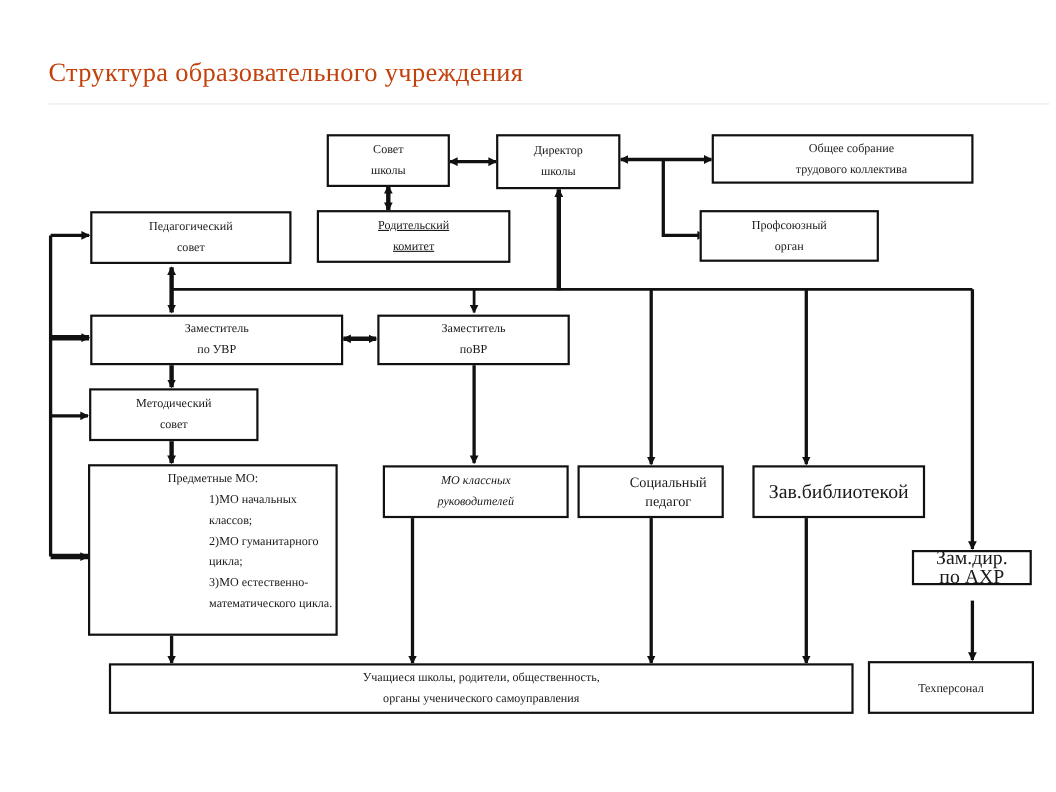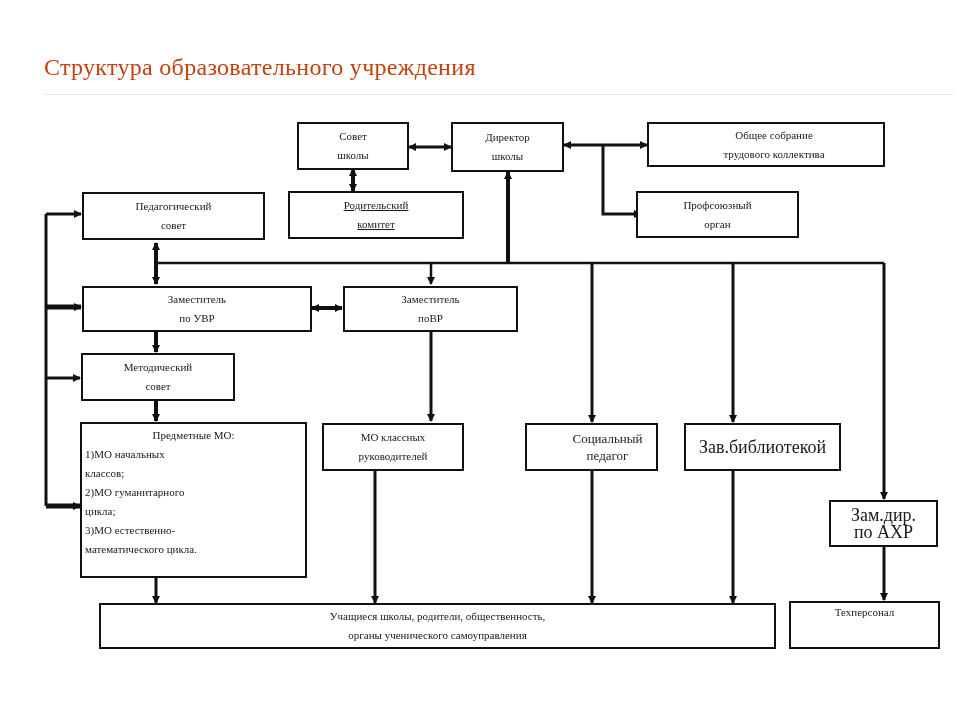--- a/index.html
+++ b/index.html
@@ -13,22 +13,22 @@
       position: absolute; left: 44px; top: 94px; width: 910px; height: 1px;
       background: #e8e8e8;
     }
     .box {
       position: absolute; box-sizing: border-box;
       border: 2px solid #111; background: #fff;
       display: flex; align-items: center; justify-content: center;
       text-align: center; font-size: 11px; line-height: 19px; color: #1a1a1a;
       white-space: pre-line;
     }
-    .box.left-text { justify-content: flex-start; align-items: flex-start; text-align: left; padding: 2px 3px; }
-    .box.top-text { align-items: flex-start; padding-top: 0; }
+    .box.left-text { justify-content: flex-start; align-items: flex-end; text-align: left; padding: 2px 3px; }
+    .box.top-text { align-items: flex-start; padding-top: 14px; }
     .box.sans { font-family: Liberation Serif, serif; font-size: 18px; }
     svg.connectors { position: absolute; left: 0; top: 0; }
   </style>
 </head>
 <body>
 
 <div class="title">Структура образовательного учреждения</div>
 <div class="title-rule"></div>
 
 <svg class="connectors" width="960" height="720">
@@ -109,22 +109,22 @@
 <div class="box left-text" style="left:80px;top:422px;width:227px;height:156px;flex-direction:column;">
   <div style="align-self:center;">Предметные МО:</div>
   <div style="white-space:pre-line;">1)МО начальных
 классов;
 2)МО гуманитарного
 цикла;
 3)МО естественно-
 математического цикла.</div>
 </div>
 
-<div class="box" style="left:322px;top:423px;width:142px;height:48px;">МО классных
+<div class="box" style="left:348px;top:423px;width:169px;height:48px;font-style:italic;">МО классных
 руководителей</div>
 <div class="box" style="left:525px;top:423px;width:133px;height:48px;font-size:13px;line-height:17px;padding-left:32px;">Социальный
 педагог</div>
 <div class="box sans" style="left:684px;top:423px;width:157px;height:48px;">Зав.библиотекой</div>
-<div class="box sans" style="left:829px;top:500px;width:109px;height:47px;line-height:17px;">Зам.дир.
+<div class="box sans" style="left:829px;top:500px;width:109px;height:32px;line-height:17px;">Зам.дир.
 по  АХР</div>
 <div class="box" style="left:79px;top:603px;width:677px;height:46px;margin-left:20px;">Учащиеся школы, родители, общественность,
 органы ученического самоуправления</div>
 <div class="box top-text" style="left:789px;top:601px;width:151px;height:48px;">Техперсонал</div>
 
 </body></html>

